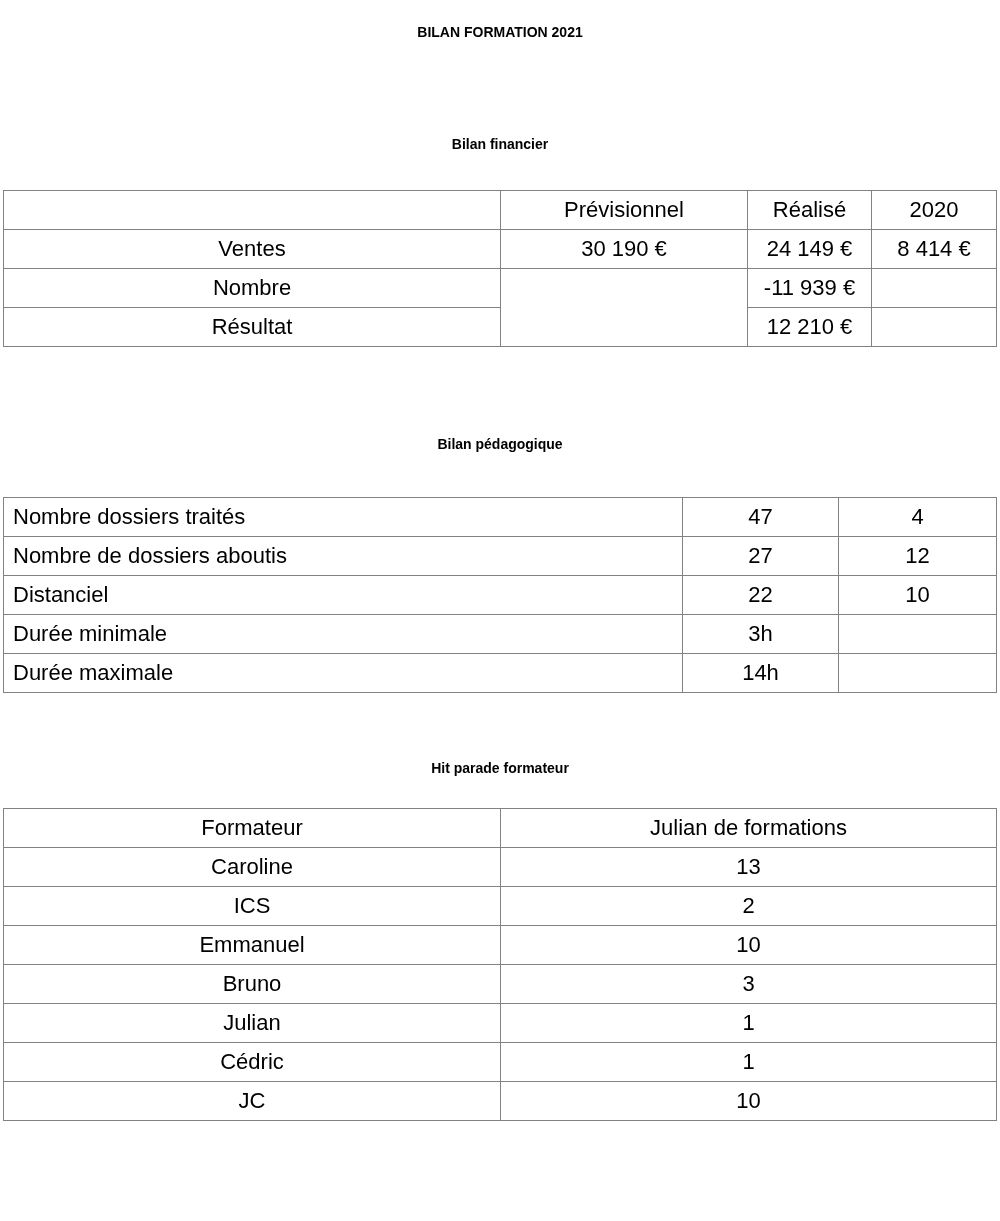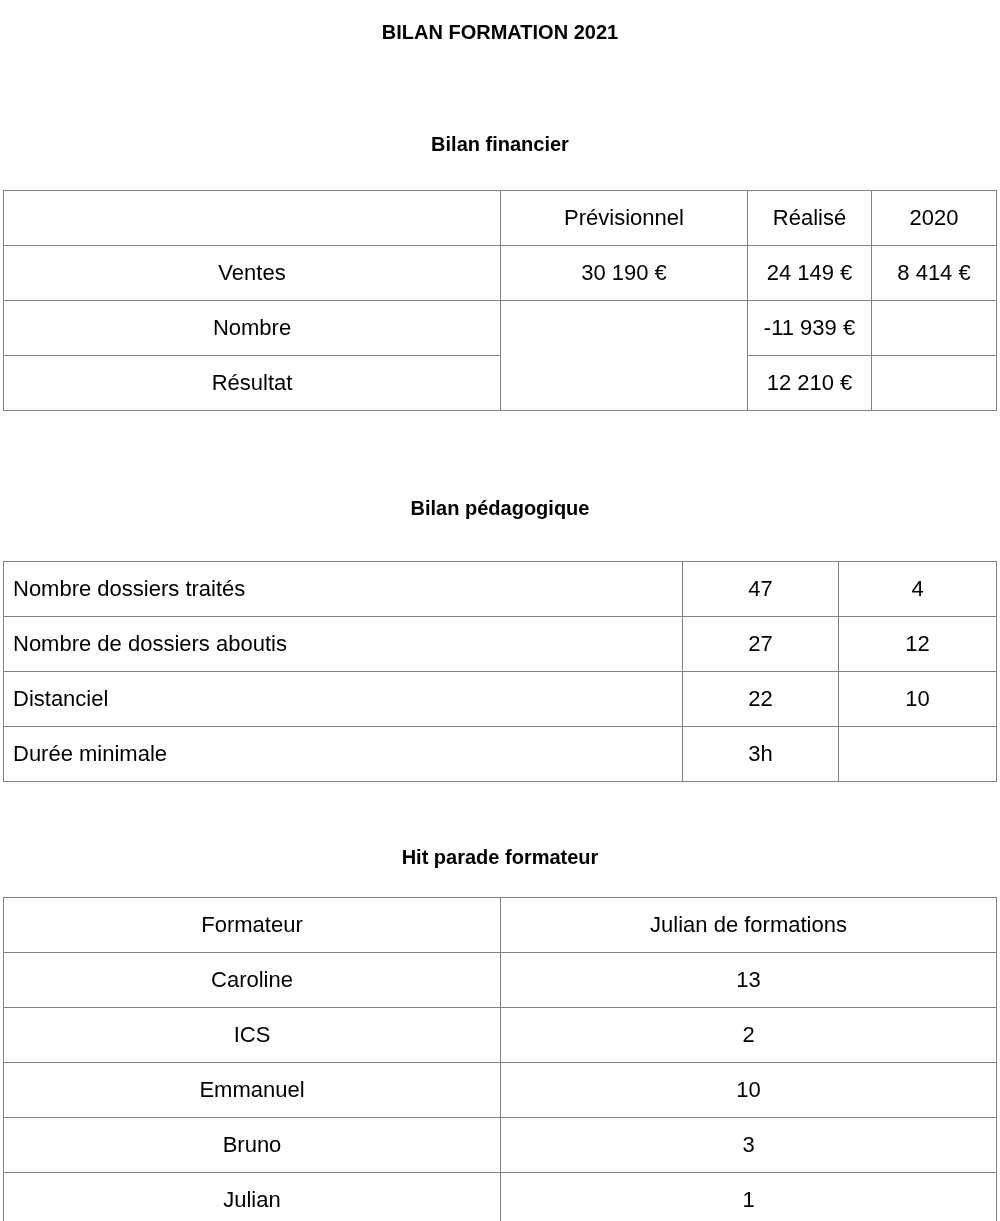--- a/index.html
+++ b/index.html
@@ -9,21 +9,21 @@
     color: #000000;
     font-family: "Liberation Sans", "DejaVu Sans", sans-serif;
     font-size: 22px;
   }
   body {
     width: 1000px;
     min-height: 1221px;
     overflow: hidden;
   }
   .doc-title, .section-heading {
-    font-size: 20px;
+    font-size: 14px;
     font-weight: bold;
     text-align: center;
     line-height: 26px;
     margin: 0;
   }
   .doc-title        { margin-top: 19px; }
   #heading-financier   { margin-top: 86px; }
   #heading-pedagogique { margin-top: 84px; text-align: center; }
   #heading-hitparade   { margin-top: 62px; }
 
@@ -33,21 +33,21 @@
     margin-left: 3px;
     width: 993px;
   }
   #table-financier   { margin-top: 33px; }
   #table-pedagogique { margin-top: 40px; }
   #table-hitparade   { margin-top: 27px; }
 
   td {
     border: 1.5px solid #828282;
     height: 38px;
-    padding: 8px;
+    padding: 0;
     text-align: center;
     vertical-align: middle;
     white-space: nowrap;
     overflow: hidden;
     font-weight: normal;
   }
   td.cell-left {
     text-align: left;
     padding-left: 9px;
   }
@@ -118,20 +118,25 @@
     <tr>
       <td class="cell-left">Distanciel</td>
       <td class="cell-bold">22</td>
       <td class="cell-bold">10</td>
     </tr>
     <tr>
       <td class="cell-left">Durée minimale</td>
       <td class="cell-bold">3h</td>
       <td class="cell-bold"></td>
     </tr>
+    <tr>
+      <td class="cell-left">Durée maximale</td>
+      <td class="cell-bold">14h</td>
+      <td class="cell-bold"></td>
+    </tr>
   </tbody>
 </table>
 
 <h2 class="section-heading" id="heading-hitparade">Hit parade formateur</h2>
 
 <table id="table-hitparade">
   <colgroup>
     <col style="width:497px">
     <col style="width:496px">
   </colgroup>

